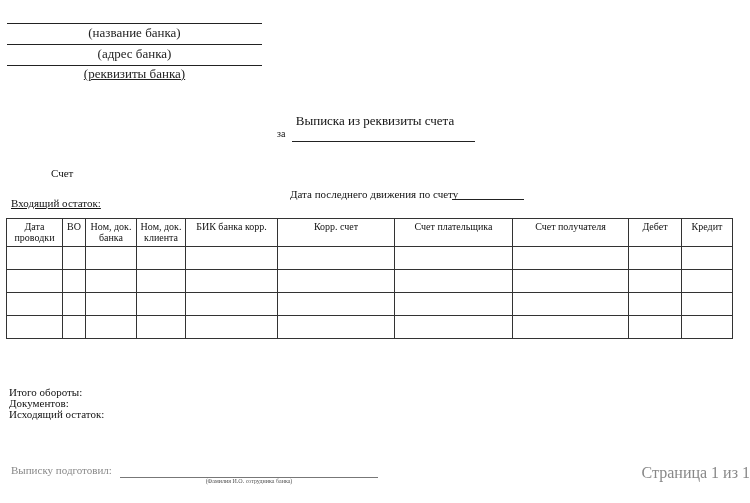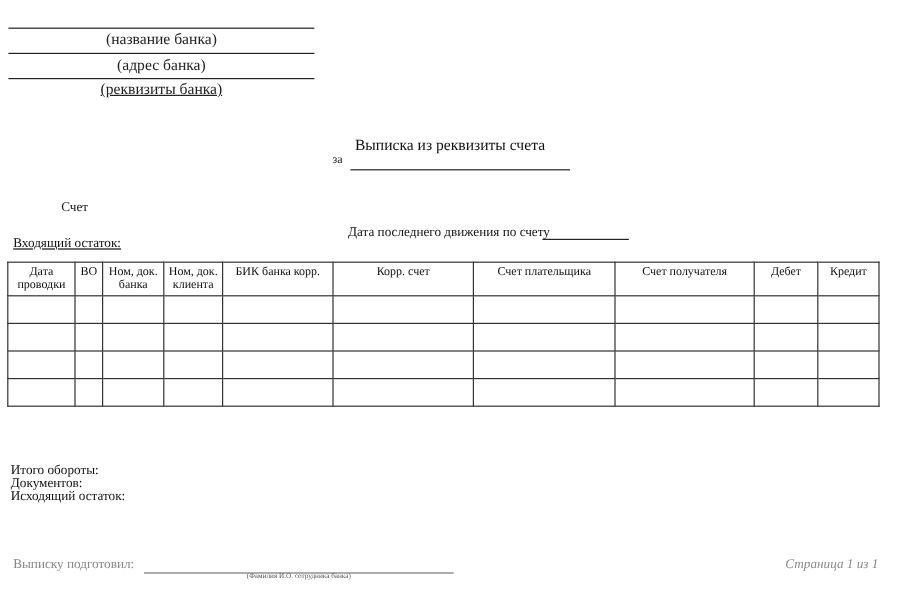--- a/index.html
+++ b/index.html
@@ -17,21 +17,21 @@
   table.stmt {
     position: absolute; left: 6px; top: 218px; width: 726px;
     border-collapse: collapse; table-layout: fixed; font-size: 10px;
   }
   table.stmt th, table.stmt td { border: 1px solid #333; padding: 0; }
   table.stmt th { font-weight: normal; vertical-align: top; height: 25px; line-height: 11px; padding-top: 2px; }
   table.stmt td { height: 22px; }
   .footer-left { position: absolute; left: 11px; top: 464px; font-size: 11px; color: #888; }
   .sign-line { position: absolute; left: 120px; top: 477px; width: 258px; border-top: 1px solid #777; }
   .sign-caption { position: absolute; left: 120px; width: 258px; top: 478px; font-size: 6px; text-align: center; color: #555; }
-  .page-num { position: absolute; right: 18px; top: 464px; font-size: 11px; color: #888; font-style: italic; }
+  .page-num { position: absolute; right: 0; top: 464px; font-size: 16px; color: #888; }
 </style>
 </head>
 <body>
 
 <div class="hline" style="left:7px; top:23px; width:255px;"></div>
 <div class="caption" style="left:7px; top:25px; width:255px;">(название банка)</div>
 <div class="hline" style="left:7px; top:44px; width:255px;"></div>
 <div class="caption" style="left:7px; top:46px; width:255px;">(адрес банка)</div>
 <div class="hline" style="left:7px; top:65px; width:255px;"></div>
 <div class="caption" style="left:7px; top:66px; width:255px;text-decoration:underline;">(реквизиты банка)</div>

